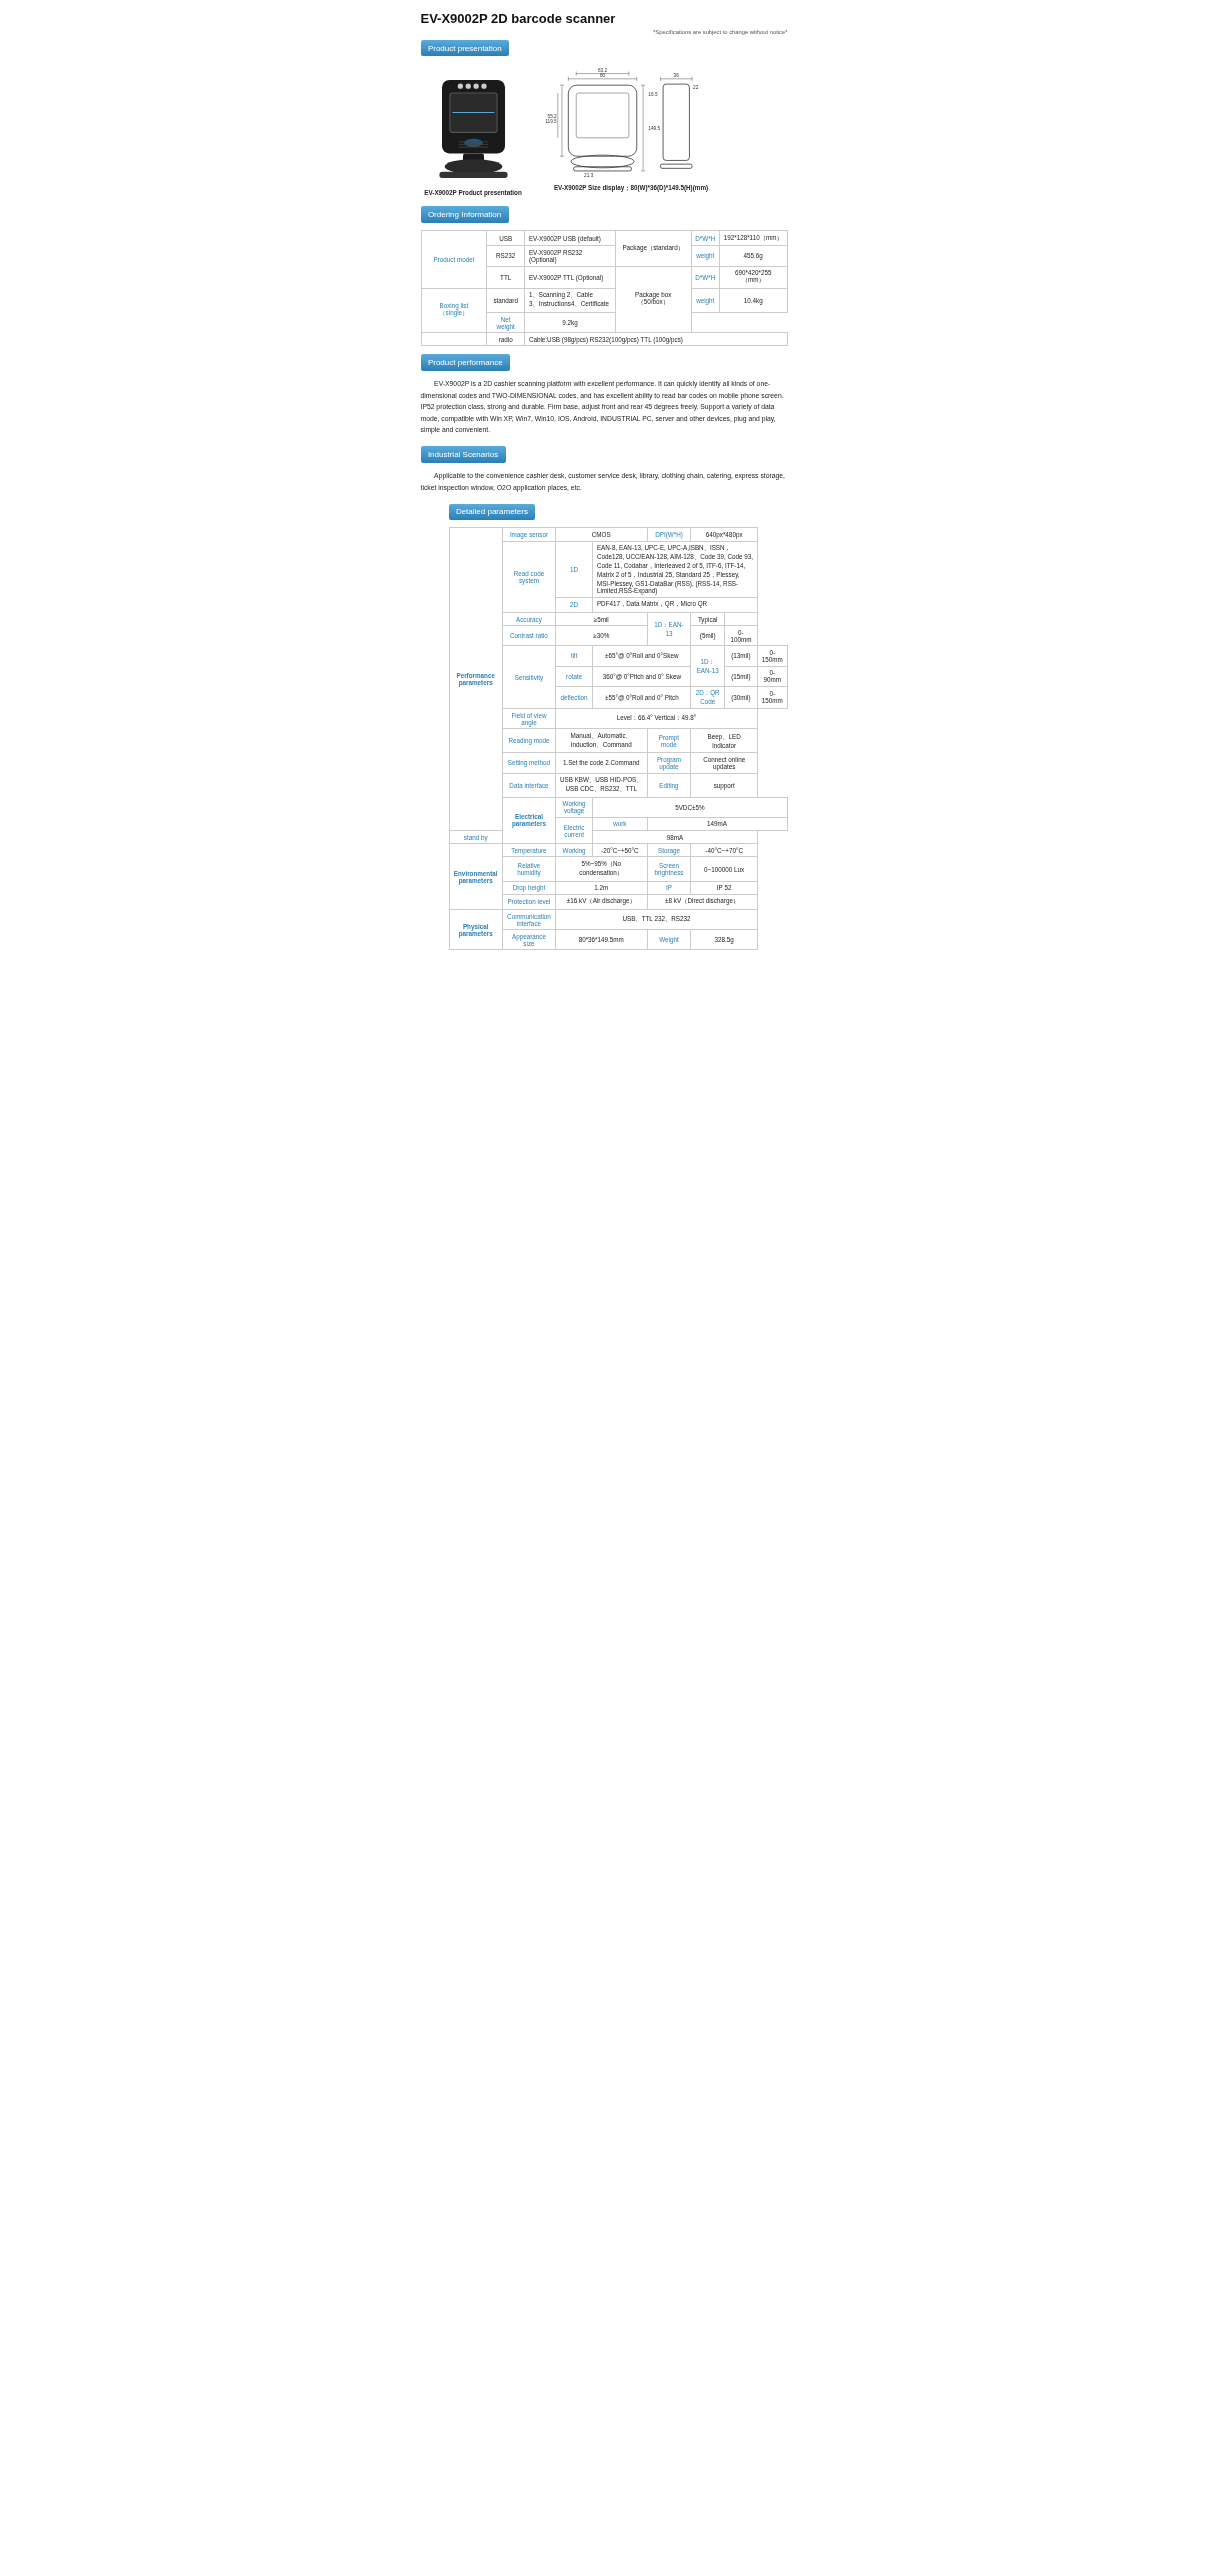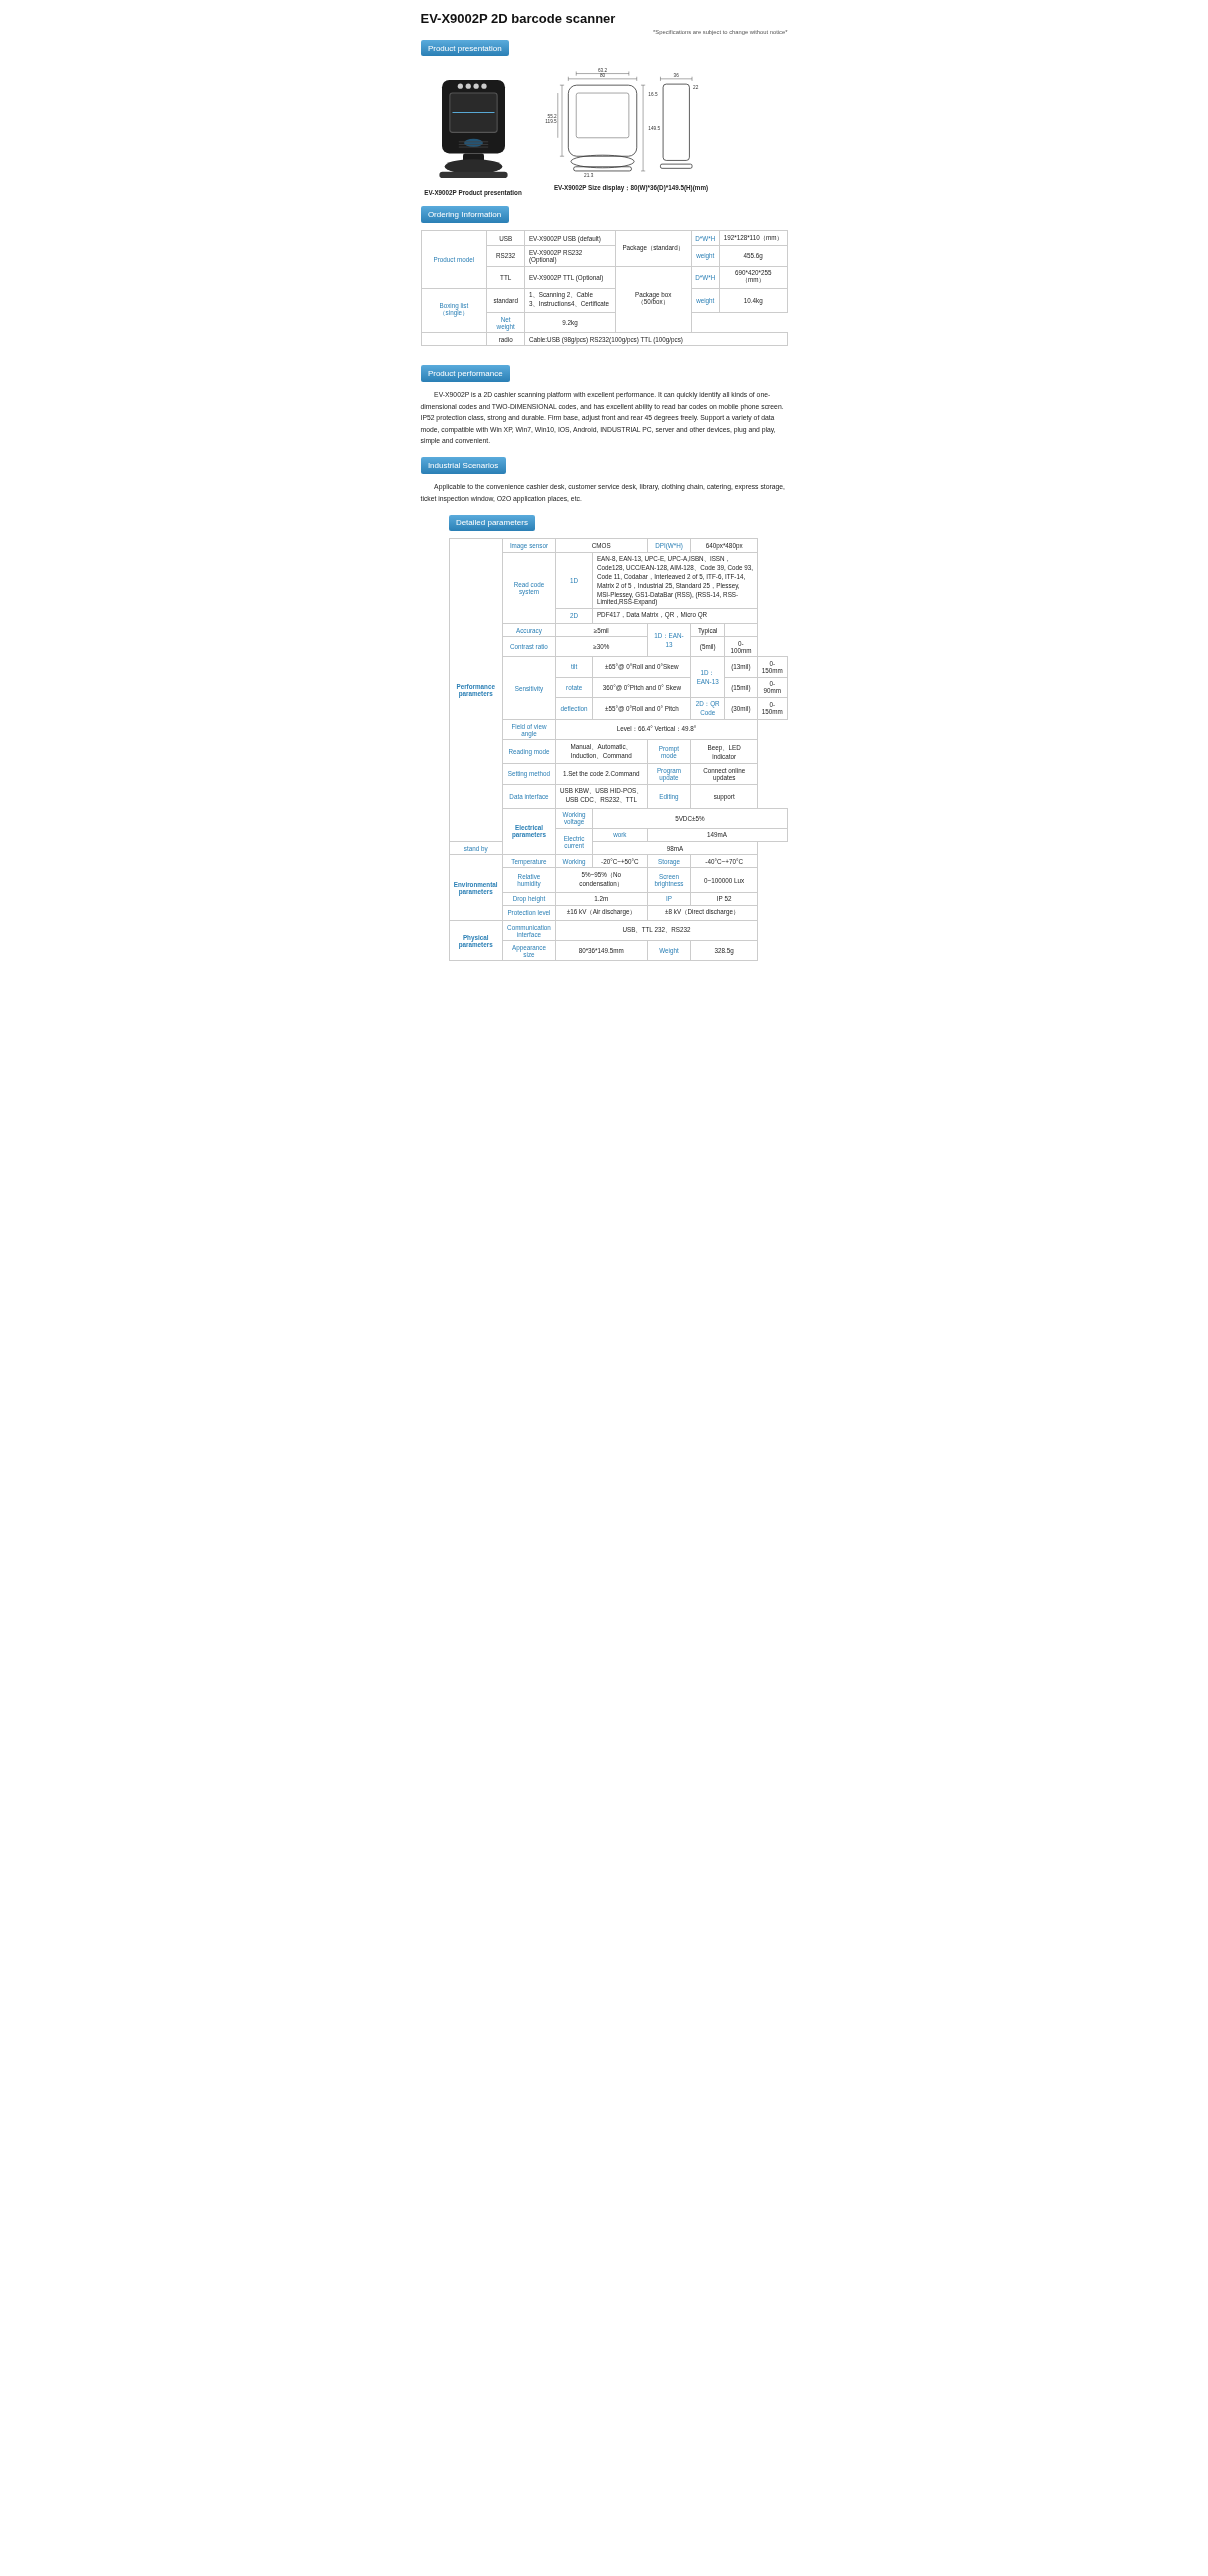--- a/index.html
+++ b/index.html
@@ -53,21 +53,21 @@
     }
     .product-img-block .caption {
       font-size: 6.3px;
       font-weight: bold;
       margin-top: 3.2px;
       color: #222;
     }
 
     
     .ordering-section {
-      margin-bottom: 19px;
+      margin-bottom: 8px;
     }
     .ordering-table {
       width: 100%;
       border-collapse: collapse;
       font-size: 6.3px;
     }
     .ordering-table td, .ordering-table th {
       border: 0.5px solid #ccc;
       padding: 2.6px 3.7px;
       text-align: center;

